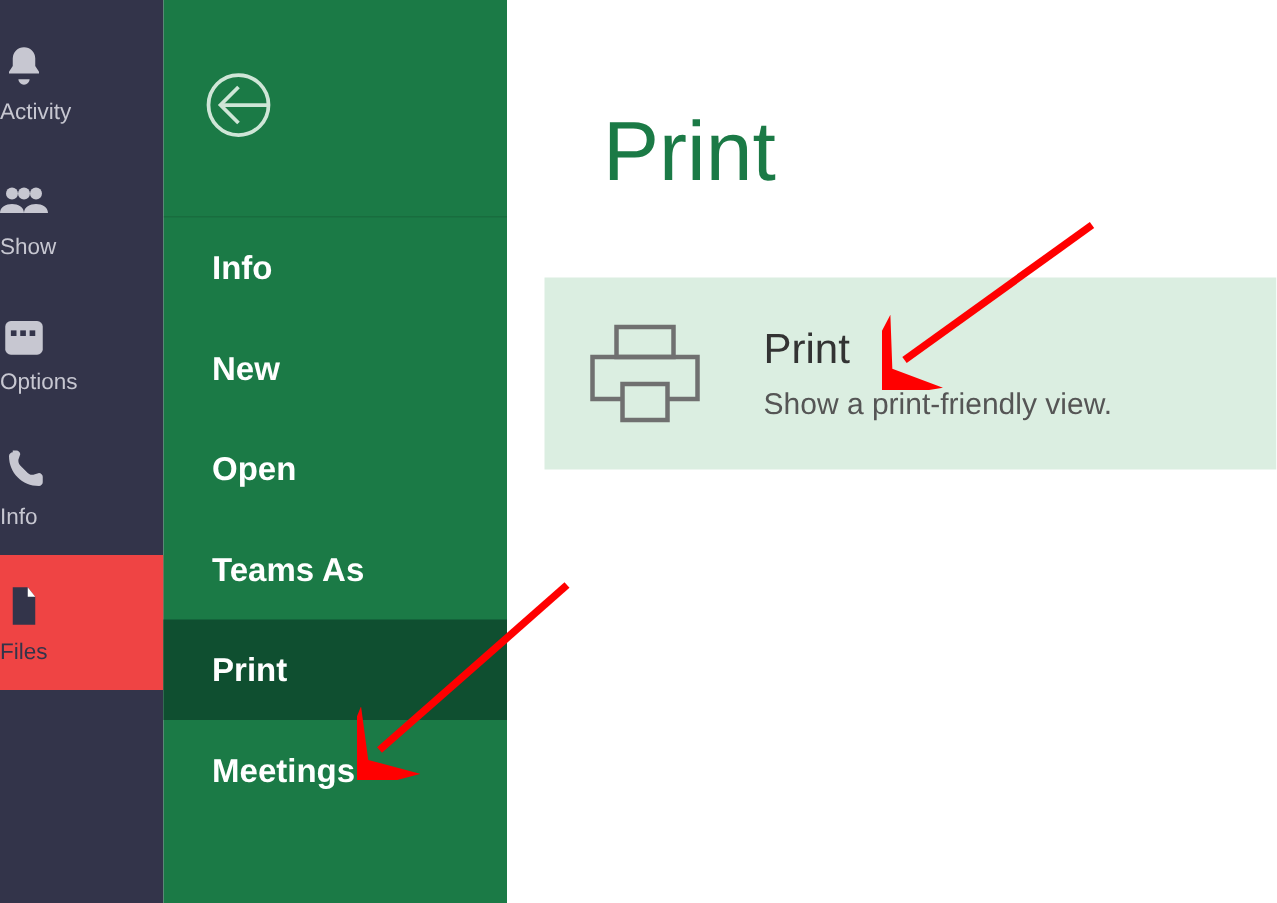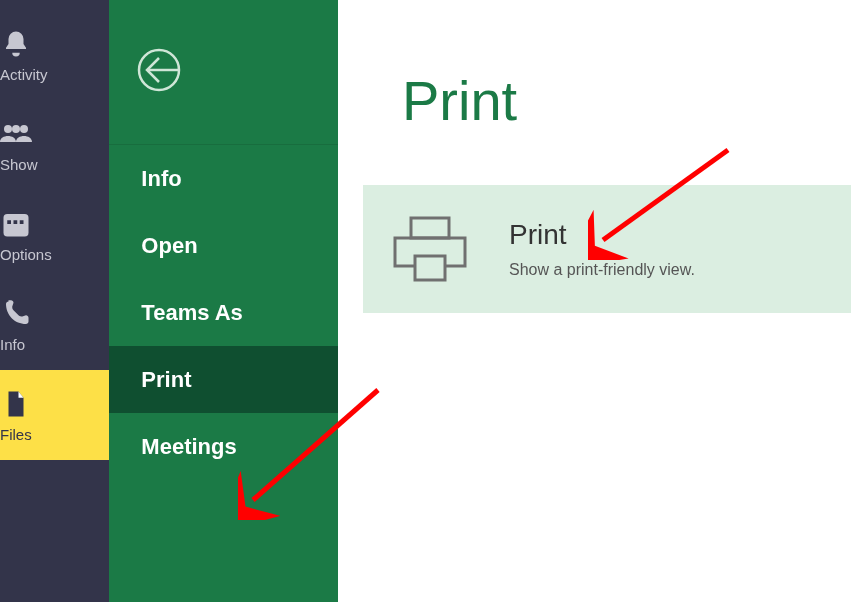--- a/index.html
+++ b/index.html
@@ -25,21 +25,21 @@
     flex-direction: column;
     align-items: flex-start;
     justify-content: center;
     height: 90px;
     color: #c7c7d1;
     cursor: pointer;
     font-size: 15px;
     gap: 6px;
   }
   .rail-item.selected {
-    background: #fde047;
+    background: #ef4444;
     color: #33344A;
   }
   .rail-icon { width: 32px; height: 32px; display:flex; align-items:center; justify-content:center; }
 
   
   .file-menu {
     width: 230px;
     height: 100%;
     background: #1b7a46;
     color: #fff;
@@ -87,21 +87,21 @@
     background: #dbeee1;
     display: flex;
     align-items: center;
     padding-left: 28px;
     gap: 40px;
     cursor: pointer;
   }
   .print-icon { width: 78px; height: 70px; display:flex; align-items:center; justify-content:center; }
   .print-text { display:flex; flex-direction:column; gap:10px; }
   .print-text .t1 { font-size: 28px; color:#333; }
-  .print-text .t2 { font-size: 16px; color:#555; }
+  .print-text .t2 { font-size: 20px; color:#555; }
 
   
   .arrow-svg { position:absolute; pointer-events:none; }
 </style>
 </head>
 <body>
 
 <div class="teams-rail">
   <div class="rail-item">
     <span class="rail-icon">
@@ -158,20 +158,23 @@
       <svg width="60" height="44" viewBox="0 0 60 44" fill="none" stroke="#cfe6d7" stroke-width="2.5">
         <circle cx="22" cy="22" r="20"></circle>
         <line x1="10" y1="22" x2="42" y2="22"></line>
         <polyline points="22,10 10,22 22,34"></polyline>
       </svg>
     </span>
   </div>
   <div class="menu-items">
     <div class="menu-item">
         <span>Info</span>
+      </div>
+    <div class="menu-item">
+        <span>New</span>
       </div>
     <div class="menu-item">
         <span>Open</span>
       </div>
     <div class="menu-item">
         <span>Teams As</span>
       </div>
     <div class="menu-item selected">
         <span>Print</span>
       </div>

